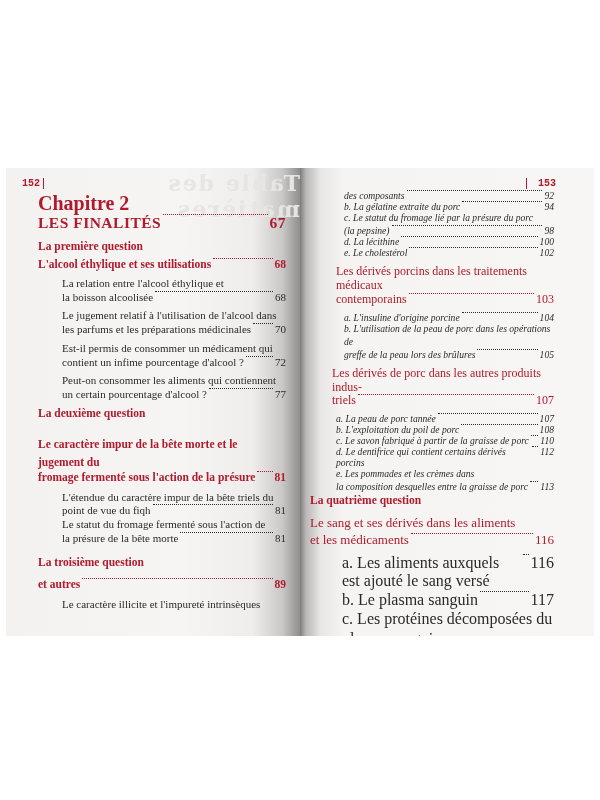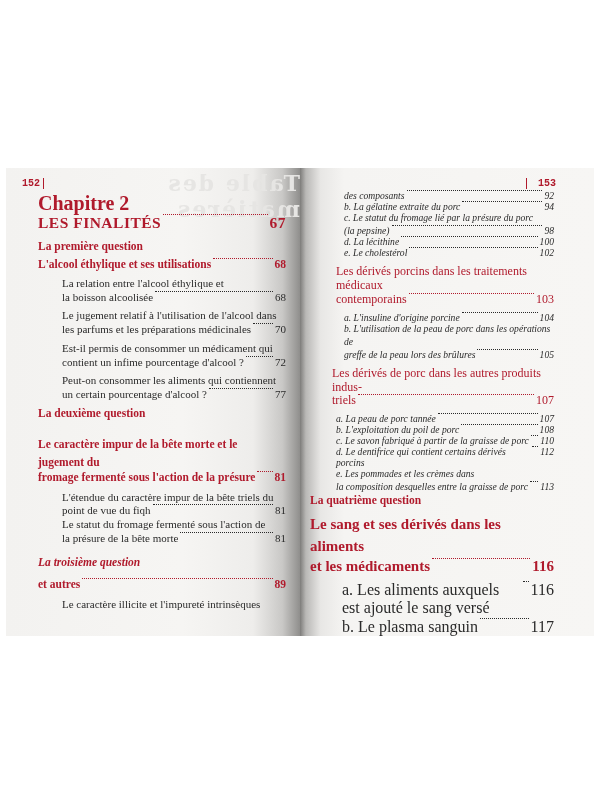--- a/index.html
+++ b/index.html
@@ -44,21 +44,21 @@
   .row .pg { white-space:nowrap; }
 
   .chap { font-family:"Liberation Serif", serif; font-weight:bold; color:#b01a2c; font-size:20px; line-height:1.1; }
   .chap-title { font-family:"Liberation Serif", serif; font-weight:bold; color:#b01a2c; font-size:15.5px; letter-spacing:0.5px; margin-bottom:8px; }
   .qhead { font-family:"Liberation Serif", serif; font-weight:bold; color:#b01a2c; font-size:11.5px; margin-top:4px; }
   .section { font-family:"Liberation Serif", serif; font-weight:bold; color:#b01a2c; font-size:11.5px; margin-top:8px; margin-bottom:6px; }
   .entry { font-family:"Liberation Serif", serif; color:#2a2a2a; font-size:11px; margin-left:24px; margin-bottom:6px; line-height:1.25; }
   .entry.tight { margin-bottom:1px; }
   .ital { font-family:"Liberation Serif", serif; font-style:italic; color:#2a2a2a; font-size:9.6px; line-height:1.35; }
   .rsect { font-family:"Liberation Serif", serif; color:#b01a2c; font-size:12px; line-height:1.2; margin-top:6px; margin-bottom:5px; }
-  .rsect-bold { font-family:"Liberation Serif", serif; font-weight:bold; color:#b01a2c; font-size:15px; line-height:1.45; }
+  .rsect-bold { font-family:"Liberation Serif", serif; font-weight:normal; color:#b01a2c; font-size:13px; line-height:1.45; }
   .rentry { font-family:"Liberation Serif", serif; color:#2a2a2a; font-size:16px; line-height:1.25; margin-left:6px; }
   .sub-indent { margin-left:8px; }
 </style>
 </head>
 <body>
 
 <div class="spread">
 
   <div class="page left">
     <div class="bleed">Table des matières</div>
@@ -131,21 +131,21 @@
       </div>
       <div class="entry">
         <div>Le statut du fromage fermenté sous l'action de</div>
         <div class="row">
             <span class="txt">la présure de la bête morte</span>
             <span class="dots"></span>
             <span class="pg">81</span>
           </div>
       </div>
 
-      <div class="qhead" style="margin-top:12px;font-style:italic;">La troisième question</div>
+      <div class="qhead" style="margin-top:12px;">La troisième question</div>
       <div class="section" style="margin-top:10px; line-height:1.7;">
         <div class="row">
             <span class="txt">et autres</span>
             <span class="dots"></span>
             <span class="pg">89</span>
           </div>
       </div>
       <div class="entry tight">
         <div>Le caractère illicite et l'impureté intrinsèques</div>
 

